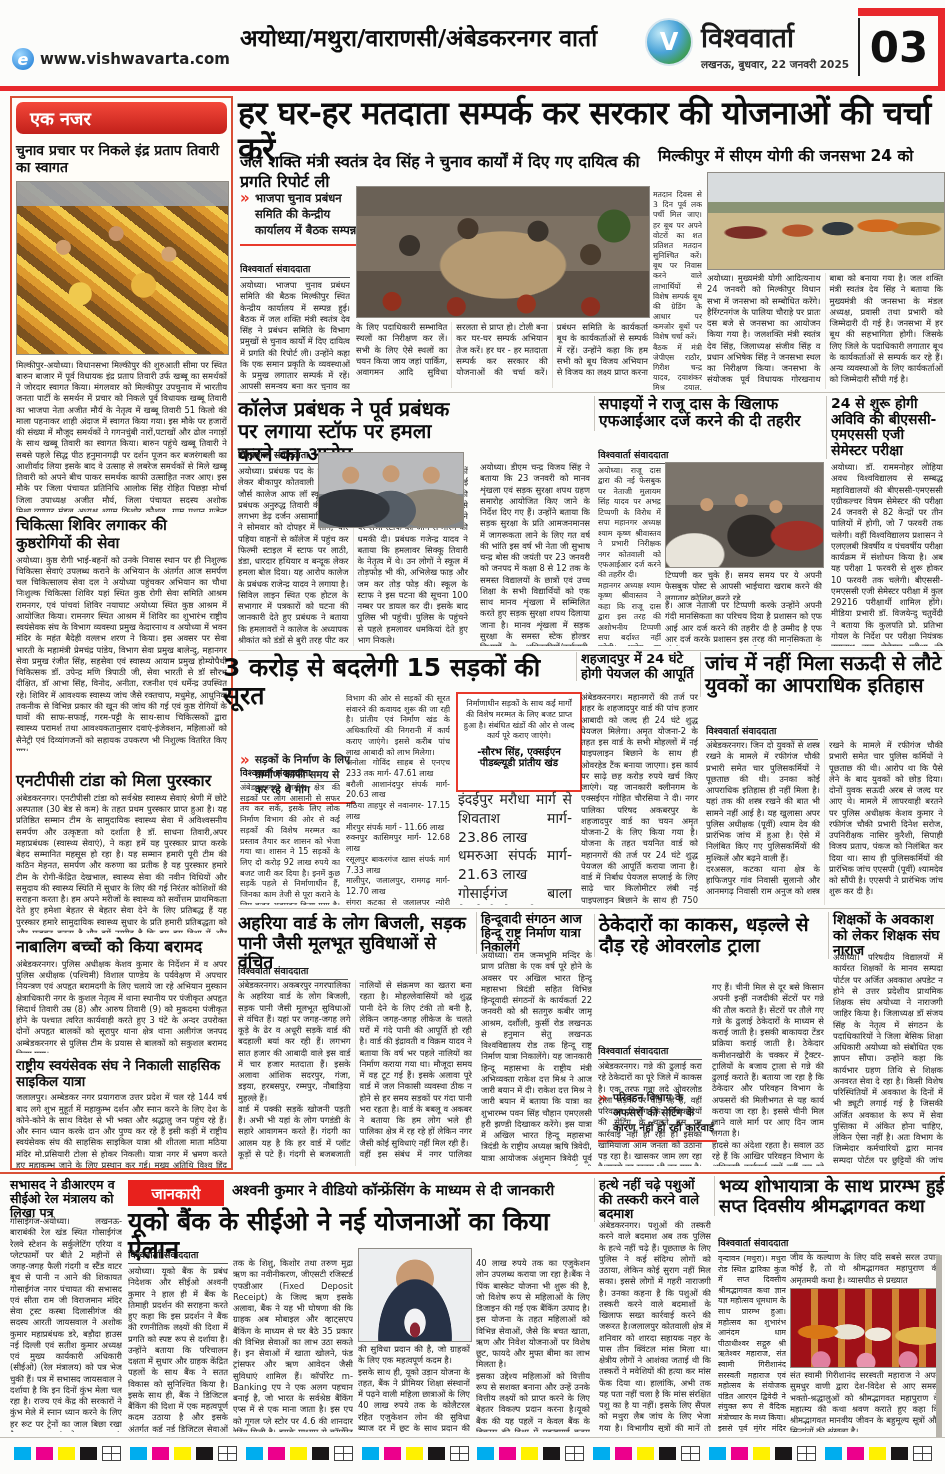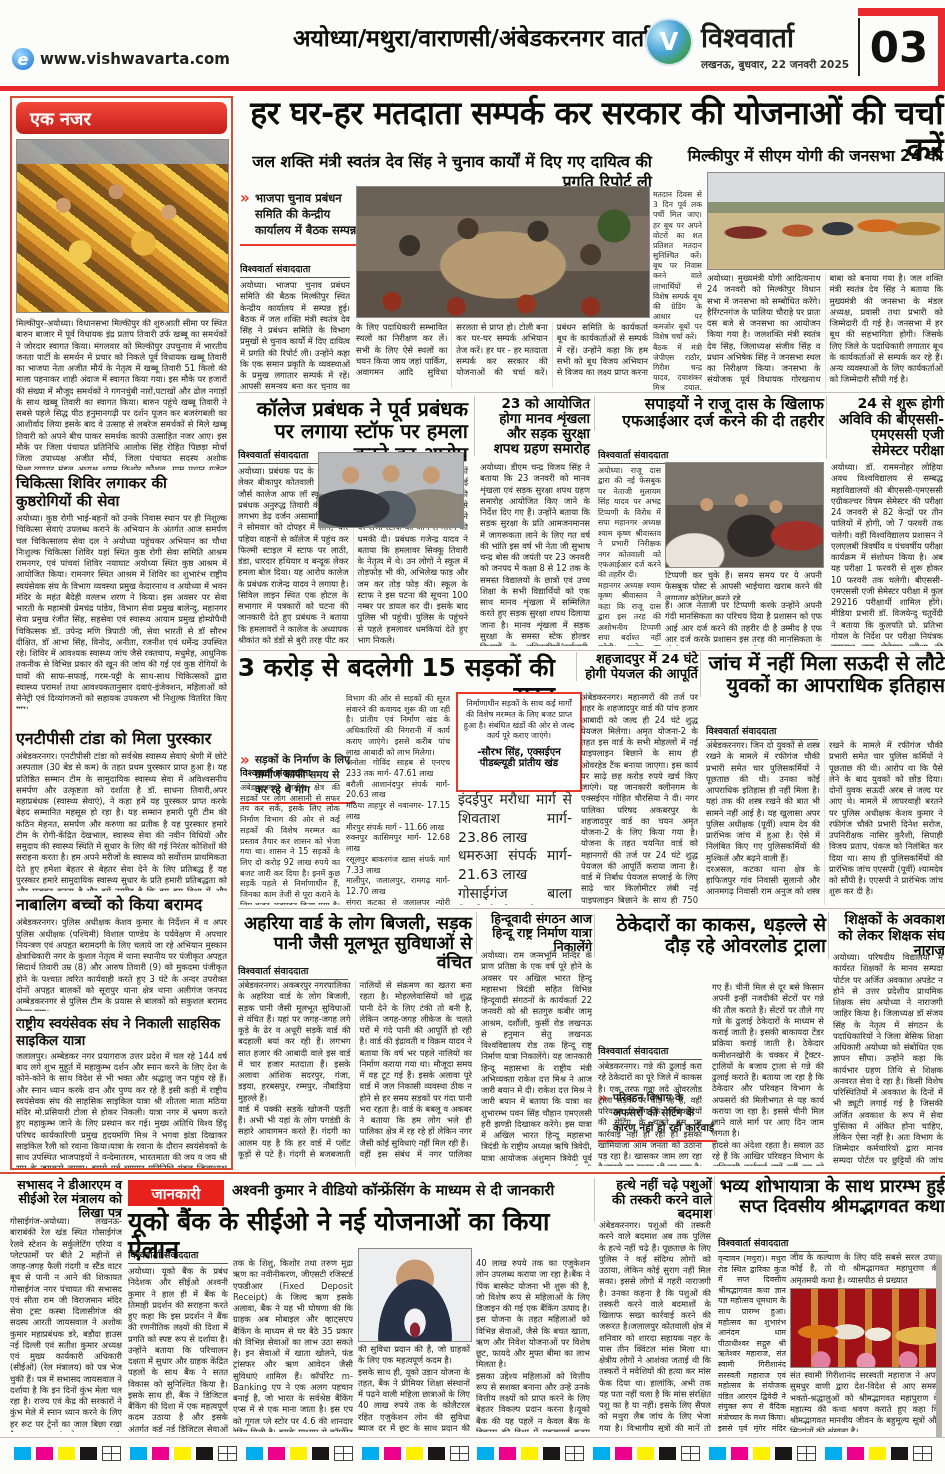--- a/index.html
+++ b/index.html
@@ -1,20 +1,20 @@
 <!DOCTYPE html>
 <html><head>
 <meta charset="utf-8">
 <style>
   html,body{margin:0;padding:0;background:#e9e7e2;}
   #page{position:relative;width:945px;height:1474px;background:#fcfcfa;margin:0 auto;
         font-family:"DejaVu Sans",sans-serif;color:#1b1b1b;overflow:hidden;}
   .abs{position:absolute;}
   .hl{font-weight:700;color:#0d0d0d;line-height:1.12;}
-  .center{text-align:right;}
+  .center{text-align:left;}
   .body{font-size:8.4px;line-height:1.34;text-align:justify;white-space:pre-line;overflow:hidden;color:#222;}
   .byline{font-weight:700;font-size:9.5px;border-bottom:1px solid #555;padding-bottom:2px;overflow:hidden;white-space:nowrap;}
   .kicker{position:relative;padding-left:15px;font-weight:700;font-size:11.5px;line-height:1.4;border-bottom:2px solid #e8392b;padding-bottom:6px;}
   .kick-ic{position:absolute;left:0;top:-2px;color:#e8392b;font-size:15px;font-weight:700;}
   .cols2{column-count:2;column-gap:9px;column-rule:1px solid #e0ddd6;}
   .cols3{column-count:3;column-gap:9px;column-rule:1px solid #e0ddd6;}
   .vr{border-left:1px solid #c9c5bd;}
   .hr{position:absolute;background:#c2beb5;height:1px;}
   .ph{position:absolute;border:1px solid #8f8b84;overflow:hidden;background:#cfccc6;}
   
@@ -110,20 +110,21 @@
   <div class="abs" style="left:858px;top:8px;width:80px;height:70px;border-top:8px solid #e8282c;border-right:9px solid #e8282c;">
     <div style="border-left:2px solid #222;height:58px;margin-top:2px;display:flex;align-items:center;justify-content:center;">
       <span style="font-weight:800;font-size:42px;color:#111;">03</span>
     </div>
   </div>
   <div class="abs" style="left:0;top:86px;width:945px;height:5px;background:#e8282c;"></div>
 
   <div class="abs" style="left:10px;top:96px;width:223px;height:1074px;border:2px solid #d94f35;background:#fffdf8;padding:4px;box-sizing:border-box;overflow:hidden;">
     <div style="background:linear-gradient(180deg,#f4483a,#c2201a);color:#fff;font-weight:700;font-size:18px;padding:4px 14px;border-radius:7px;">एक नजर</div>
 
+    <div class="sbhead" style="margin-top:8px;">चुनाव प्रचार पर निकले इंद्र प्रताप तिवारी का स्वागत</div>
     <div class="ph ph-crowd" style="position:relative;width:100%;height:172px;margin-top:5px;"></div>
     <div class="body" style="height:152px;margin-top:5px;">मिल्कीपुर-अयोध्या। विधानसभा मिल्कीपुर की शुरुआती सीमा पर स्थित बारुन बाजार में पूर्व विधायक इंद्र प्रताप तिवारी उर्फ खब्बू का समर्थकों ने जोरदार स्वागत किया। मंगलवार को मिल्कीपुर उपचुनाव में भारतीय जनता पार्टी के समर्थन में प्रचार को निकले पूर्व विधायक खब्बू तिवारी का भाजपा नेता अजीत मौर्य के नेतृत्व में खब्बू तिवारी 51 किलो की माला पहनाकर शाही अंदाज में स्वागत किया गया। इस मौके पर हजारों की संख्या में मौजूद समर्थकों ने गगनचुंबी नारों,पटाखों और ढोल नगाड़ों के साथ खब्बू तिवारी का स्वागत किया। बारुन पहुंचे खब्बू तिवारी ने सबसे पहले सिद्ध पीठ हनुमानगढ़ी पर दर्शन पूजन कर बजरंगबली का आशीर्वाद लिया इसके बाद वे उत्साह से लबरेज समर्थकों से मिले खब्बू तिवारी को अपने बीच पाकर समर्थक काफी उत्साहित नजर आए। इस मौके पर जिला पंचायत प्रतिनिधि आलोक सिंह रोहित पिछड़ा मोर्चा जिला उपाध्यक्ष अजीत मौर्य, जिला पंचायत सदस्य अशोक मिश्रा,व्यापार मंडल अध्यक्ष श्याम किशोर कौशल, ग्राम प्रधान गजेन्द्र सिंह गुड्डू, लल्लन दूबे,मुकेश पंडित, धर्मचंद मौर्य, जगन्नाथ पाठक, पंकज कौशल, अभिषेक कौशल, बंटी श्रीवास्तव, नवल जायसवाल, राकेश तिवारी, रवि साहू, संतोष गुप्ता, शानू जायसवाल, रोशन गुप्ता, मोहम्मद यूनुस अंसारी, मो फारूक खान, रोहित मिश्रा, दामोदर पाठक, राजाराम साहू,गणेश मिश्रा मटियारी, विनय तिवारी, गुड्डू तिवारी, संतोष मिश्रा, दिलीप दूबे, अनिल तिवारी, काशीराम यादव आदि मौजूद रहे।</div>
 
     <div class="sbhead" style="margin-top:4px;font-size:15px;">चिकित्सा शिविर लगाकर की कुष्ठरोगियों की सेवा</div>
     <div class="body" style="height:196px;margin-top:3px;">अयोध्या। कुष्ठ रोगी भाई-बहनों को उनके निवास स्थान पर ही निशुल्क चिकित्सा सेवाएं उपलब्ध कराने के अभियान के अंतर्गत आज समर्पण चल चिकित्सालय सेवा दल ने अयोध्या पहुंचकर अभियान का चौथा निःशुल्क चिकित्सा शिविर यहां स्थित कुष्ठ रोगी सेवा समिति आश्रम रामनगर, एवं पांचवां शिविर नयाघाट अयोध्या स्थित कुष्ठ आश्रम में आयोजित किया। रामनगर स्थित आश्रम में शिविर का शुभारंभ राष्ट्रीय स्वयंसेवक संघ के विभाग व्यवस्था प्रमुख केदारनाथ व अयोध्या में भवन मंदिर के महंत बैदेही वल्लभ शरण ने किया। इस अवसर पर सेवा भारती के महामंत्री प्रेमचंद्र पांडेय, विभाग सेवा प्रमुख बालेन्दु, महानगर सेवा प्रमुख रंजीत सिंह, सहसेवा एवं स्वास्थ्य आयाम प्रमुख होम्योपैथी चिकित्सक डॉ. उपेन्द्र मणि त्रिपाठी जी, सेवा भारती से डॉ सौरभ दीक्षित, डॉ आभा सिंह, विनोद, अनीता, रजनीश एवं धर्मेन्द्र उपस्थित रहे। शिविर में आवश्यक स्वास्थ्य जांच जैसे रक्तचाप, मधुमेह, आधुनिक तकनीक से विभिन्न प्रकार की खून की जांच की गई एवं कुष्ठ रोगियों के घावों की साफ-सफाई, गरम-पट्टी के साथ-साथ चिकित्सकों द्वारा स्वास्थ्य परामर्श तथा आवश्यकतानुसार दवाएं-इंजेक्शन, महिलाओं को सैनेट्री एवं दिव्यांगजनों को सहायक उपकरण भी निशुल्क वितरित किए गए।</div>
 
     <div class="sbhead" style="margin-top:20px;font-size:16px;">एनटीपीसी टांडा को मिला पुरस्कार</div>
     <div class="body" style="height:140px;margin-top:3px;">अंबेडकरनगर। एनटीपीसी टांडा को सर्वश्रेष्ठ स्वास्थ्य सेवाएं श्रेणी में छोटे अस्पताल (30 बेड से कम) के तहत प्रथम पुरस्कार प्राप्त हुआ है। यह प्रतिष्ठित सम्मान टीम के सामुदायिक स्वास्थ्य सेवा में अविश्वसनीय समर्पण और उत्कृष्टता को दर्शाता है डॉ. साधना तिवारी,अपर महाप्रबंधक (स्वास्थ्य सेवाएं), ने कहा हमें यह पुरस्कार प्राप्त करके बेहद सम्मानित महसूस हो रहा है। यह सम्मान हमारी पूरी टीम की कठिन मेहनत, समर्पण और करुणा का प्रतीक है यह पुरस्कार हमारे टीम के रोगी-केंद्रित देखभाल, स्वास्थ्य सेवा की नवीन विधियों और समुदाय की स्वास्थ्य स्थिति में सुधार के लिए की गई निरंतर कोशिशों की सराहना करता है। हम अपने मरीजों के स्वास्थ्य को सर्वोत्तम प्राथमिकता देते हुए हमेशा बेहतर से बेहतर सेवा देने के लिए प्रतिबद्ध हैं यह पुरस्कार हमारे सामुदायिक स्वास्थ्य सुधार के प्रति हमारी प्रतिबद्धता को और मजबूत करता है,और हमें उम्मीद है कि हम इस दिशा में और अधिक प्रभावशाली योगदान दे सकेंगे।</div>
 
     <div class="sbhead" style="margin-top:4px;font-size:16px;">नाबालिग बच्चों को किया बरामद</div>
@@ -153,21 +154,20 @@
   <div class="abs body cols2" style="left:707px;top:273px;width:236px;height:116px;">अयोध्या। मुख्यमंत्री योगी आदित्यनाथ 24 जनवरी को मिल्कीपुर विधान सभा में जनसभा को सम्बोधित करेंगे। हैरिंग्टनगंज के पालिया चौराहे पर प्रातः दस बजे से जनसभा का आयोजन किया गया है। जलशक्ति मंत्री स्वतंत्र देव सिंह, जिलाध्यक्ष संजीव सिंह व प्रधान अभिषेक सिंह ने जनसभा स्थल का निरीक्षण किया। जनसभा के संयोजक पूर्व विधायक गोरखनाथ बाबा को बनाया गया है। जल शक्ति मंत्री स्वतंत्र देव सिंह ने बताया कि मुख्यमंत्री की जनसभा के मंडल अध्यक्ष, प्रवासी तथा प्रभारी को जिम्मेदारी दी गई है। जनसभा में हर बूथ की सहभागिता होगी। जिसके लिए जिले के पदाधिकारी लगातार बूथ के कार्यकर्ताओं से सम्पर्क कर रहे हैं। अन्य व्यवस्थाओं के लिए कार्यकर्ताओं को जिम्मेदारी सौंपी गई है।</div>
 
   <div class="hr" style="left:238px;top:392px;width:707px;"></div>
 
   <div class="abs hl center" style="left:238px;top:398px;width:230px;font-size:20px;">कॉलेज प्रबंधक ने पूर्व प्रबंधक पर लगाया स्टॉफ पर हमला करने का आरोप</div>
   <div class="abs byline" style="left:238px;top:448px;width:110px;">विश्ववार्ता संवाददाता</div>
   <div class="abs body cols2" style="left:238px;top:466px;width:230px;height:180px;">अयोध्या। प्रबंधक पद के विवाद को लेकर बीकापुर कोतवाली क्षेत्र स्थित जौर्स कालेज आफ लॉ स्कूल में पूर्व प्रबंधक अनुरुद्ध तिवारी की कह पर लगभग डेढ़ दर्जन असामाजिक लोगों ने सोमवार को दोपहर में तीन, चार पहिया वाहनों से कॉलेज में पहुंच कर फिल्मी स्टाइल में स्टाफ पर लाठी, डंडा, धारदार हथियार व बन्दूक लेकर हमला बोल दिया। यह आरोप कालेज के प्रबंधक राजेन्द्र यादव ने लगाया है।
 सिविल लाइन स्थित एक होटल के सभागार में पत्रकारों को घटना की जानकारी देते हुए प्रबंधक ने बताया कि हमलावरों ने कालेज के अध्यापक श्रीकांत को डंडों से बुरी तरह पीट कर लहूलुहान कर दिया। अन्य अध्यापकों व कर्मचारियों की भी बुरी तरह पिटाई की। हमलावरों ने कालेज की शिक्षिकाओं को गालियां व स्कूल से भाग जाने की धमकी दी। न भागने पर सभी स्टाफ को जान से मारने की धमकी दी। प्रबंधक गजेन्द्र यादव ने बताया कि हमलावर सिक्कू तिवारी के नेतृत्व में थे। उन लोगों ने स्कूल में तोड़फोड़ भी की, अभिलेख फाड़ और जम कर तोड़ फोड़ की। स्कूल के स्टाफ ने इस घटना की सूचना 100 नम्बर पर डायल कर दी। इसके बाद पुलिस भी पहुंची। पुलिस के पहुंचने से पहले हमलावर धमकियां देते हुए भाग निकले।</div>
   <div class="ph ph-college abs" style="left:318px;top:452px;width:144px;height:74px;"></div>
 
-  <div class="abs hl center vr" style="left:474px;top:396px;width:116px;font-size:13.5px;padding-left:4px;box-sizing:border-box;">23 को आयोजित होगा मानव शृंखला और सड़क सुरक्षा शपथ ग्रहण समारोह</div>
   <div class="abs body" style="left:480px;top:462px;width:110px;height:184px;">अयोध्या। डीएम चन्द्र विजय सिंह ने बताया कि 23 जनवरी को मानव शृंखला एवं सड़क सुरक्षा शपथ ग्रहण समारोह आयोजित किए जाने के निर्देश दिए गए हैं। उन्होंने बताया कि सड़क सुरक्षा के प्रति आमजनमानस में जागरूकता लाने के लिए गत वर्ष की भांति इस वर्ष भी नेता जी सुभाष चन्द्र बोस की जयंती पर 23 जनवरी को जनपद में कक्षा 8 से 12 तक के समस्त विद्यालयों के छात्रों एवं उच्च शिक्षा के सभी विद्यार्थियों को एक साथ मानव शृंखला में सम्मिलित करते हुए सड़क सुरक्षा शपथ दिलाया जाना है। मानव शृंखला में सड़क सुरक्षा के समस्त स्टेक होल्डर विभागों के अधिकारियों/कर्मचारी, एनजीओ, एनसीसी संस्थाओं, सामाजिक संगठनों, एनएसएस, एनसीसी स्काउट गाइड इत्यादि के प्रतिनिधियों की सहभागिता भी सुनिश्चित की जानी है।</div>
 
   <div class="abs hl center vr" style="left:594px;top:396px;width:230px;font-size:15.5px;padding-left:4px;box-sizing:border-box;">सपाइयों ने राजू दास के खिलाफ एफआईआर दर्ज करने की दी तहरीर</div>
   <div class="abs byline" style="left:598px;top:448px;width:110px;">विश्ववार्ता संवाददाता</div>
   <div class="abs body" style="left:598px;top:466px;width:63px;height:180px;font-size:7.8px;">अयोध्या। राजू दास द्वारा की नई फेसबुक पर नेताजी मुलायम सिंह यादव पर अभद्र टिप्पणी के विरोध में सपा महानगर अध्यक्ष श्याम कृष्ण श्रीवास्तव ने प्रभारी निरीक्षक नगर कोतवाली को एफआईआर दर्ज करने की तहरीर दी।
 महानगर अध्यक्ष श्याम कृष्ण श्रीवास्तव ने कहा कि राजू दास द्वारा इस तरह की अशोभनीय टिप्पणी सपा बर्दाश्त नहीं करेगी। श्रद्धेय स्व नेताजी मुलायम सिंह यादव का सम्मान सपा ही नहीं, बल्कि सभी पार्टी के लोग करते हैं। अगर एफआईआर दर्ज नहीं हुई तो सपा आंदोलन को बाध्य होगी। महानगर महासचिव हामिद जाफर मौसम ने कहा कि राजू दास इससे पहले भी महिलाओं पर अभद्र</div>
   <div class="ph ph-table abs" style="left:665px;top:462px;width:157px;height:104px;"></div>
   <div class="abs body" style="left:665px;top:570px;width:157px;height:30px;">टिप्पणी कर चुके हैं। समय समय पर ये अपनी फेसबुक पोस्ट से आपसी भाईचारा खराब करने की लगातार कोशिश करते रहे</div>
   <div class="abs body" style="left:665px;top:600px;width:157px;height:46px;">हैं। आज नेताजी पर टिप्पणी करके उन्होंने अपनी गंदी मानसिकता का परिचय दिया है प्रशासन को एफ आई आर दर्ज करने की तहरीर दी है उम्मीद है एफ आर दर्ज करके प्रशासन इस तरह की मानसिकता के लोगों पर अंकुश लगाएगा। अधिवक्ता शाबेज जाफरी ने कहा कि अगर एफ आई आर दर्ज नहीं हुई तो कोर्ट का सहारा लिया जाएगा।</div>
 

